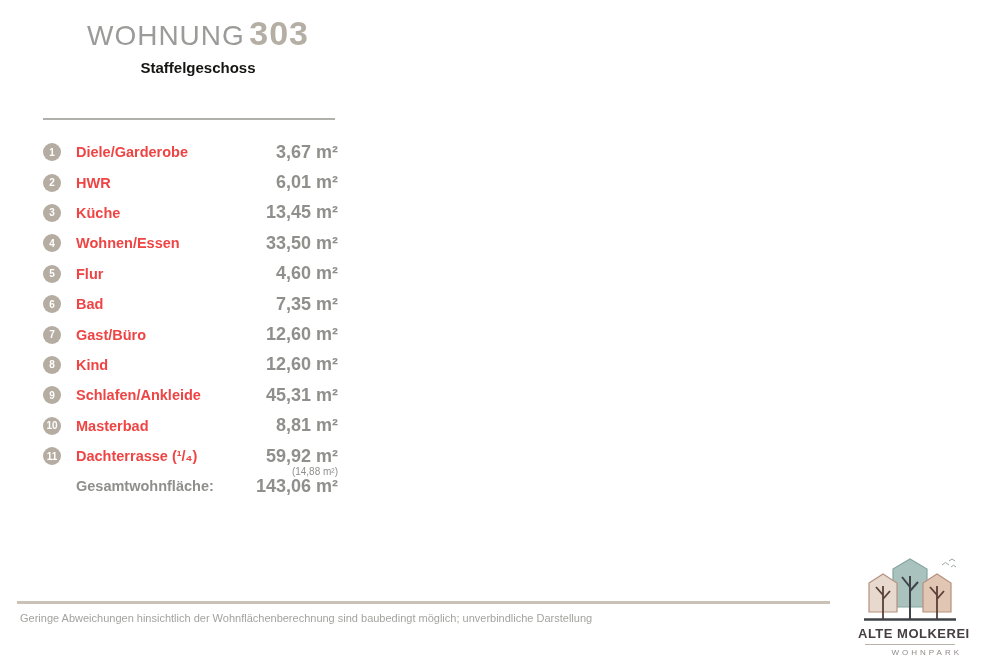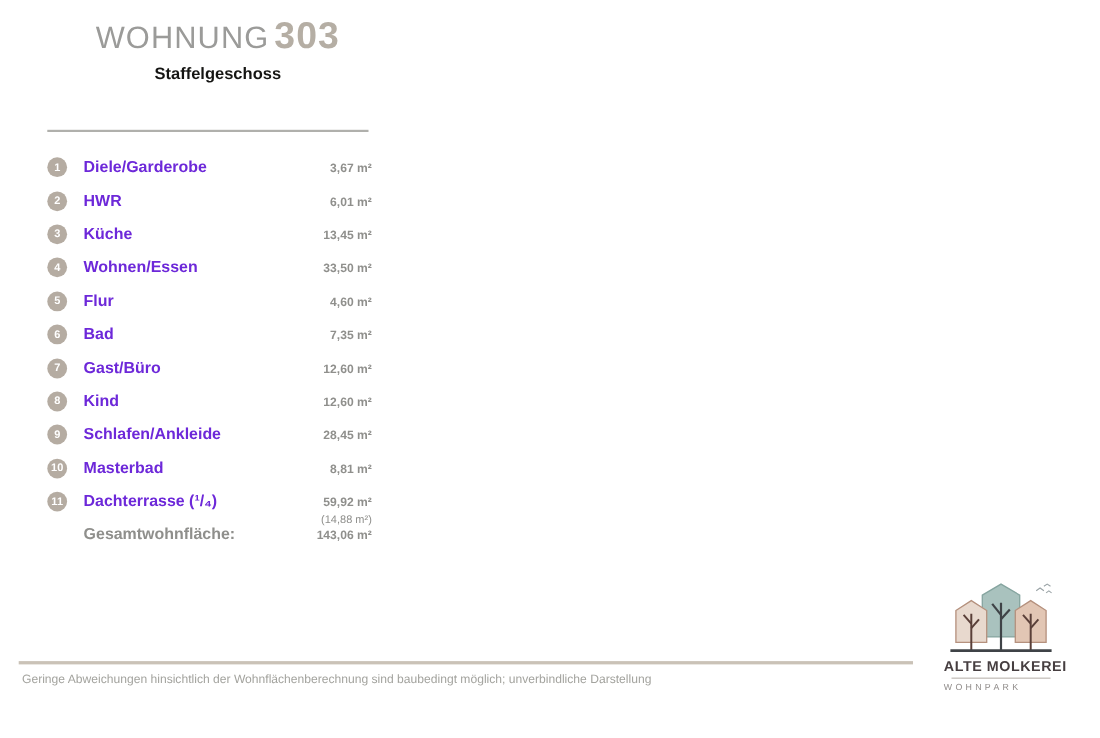--- a/index.html
+++ b/index.html
@@ -44,28 +44,28 @@
   }
   .badge {
     width:18px; height:18px; border-radius:50%;
     background:#b5aca2; color:#ffffff;
     font-size:10px; font-weight:bold;
     display:flex; align-items:center; justify-content:center;
     flex:0 0 18px;
   }
   .badge-spacer { width:18px; flex:0 0 18px; }
   .room-name {
-    margin-left:15px; font-size:14.5px; color:#6d28d9; font-weight:bold;
+    margin-left:15px; font-size:14.5px; color:#ef4444; font-weight:bold;
     white-space:nowrap;
   }
   .area-wrap {
     margin-left:auto; text-align:right; position:relative;
   }
   .room-area {
-    font-size:11px; color:#8f8f8c; font-weight:bold; white-space:nowrap;
+    font-size:18px; color:#8f8f8c; font-weight:bold; white-space:nowrap;
   }
   .room-subarea {
     position:absolute; right:0; top:20px;
     font-size:10px; color:#8f8f8c; white-space:nowrap;
   }
   .total-row .room-name { color:#8f8f8c; }
 
   
   .price-row {
     position:absolute; left:43px; top:536px; width:295px;
@@ -85,22 +85,22 @@
   }
   .footnotes {
     position:absolute; left:20px; top:612px; width:700px;
   }
   .footnote {
     font-size:11px; line-height:13.3px; color:#a3a39e; white-space:nowrap;
   }
 
   
   .logo {
-    position:absolute; left:858px; top:528px; width:104px;
-    text-align:left;
+    position:absolute; left:858px; top:556px; width:104px;
+    text-align:right;
   }
   .logo svg { display:block; margin:0 auto; }
   .logo-name {
     margin-top:2px; font-size:13px; font-weight:bold;
     letter-spacing:0.5px; color:#463e40; white-space:nowrap;
   }
   .logo-rule {
     width:90px; height:1px; background:#b9b3ad; border:0; margin:3px auto 3px;
   }
   .logo-tagline {
@@ -158,21 +158,21 @@
         <span class="area-wrap"><span class="room-area">12,60 m²</span></span>
       </div>
       <div class="room-row">
         <span class="badge">8</span>
         <span class="room-name">Kind</span>
         <span class="area-wrap"><span class="room-area">12,60 m²</span></span>
       </div>
       <div class="room-row">
         <span class="badge">9</span>
         <span class="room-name">Schlafen/Ankleide</span>
-        <span class="area-wrap"><span class="room-area">28,45 m²</span></span>
+        <span class="area-wrap"><span class="room-area">45,31 m²</span></span>
       </div>
       <div class="room-row">
         <span class="badge">10</span>
         <span class="room-name">Masterbad</span>
         <span class="area-wrap"><span class="room-area">8,81 m²</span></span>
       </div>
       <div class="room-row">
         <span class="badge">11</span>
         <span class="room-name">Dachterrasse (¹/₄)</span>
         <span class="area-wrap"><span class="room-area">59,92 m²</span><span class="room-subarea">(14,88 m²)</span></span>

